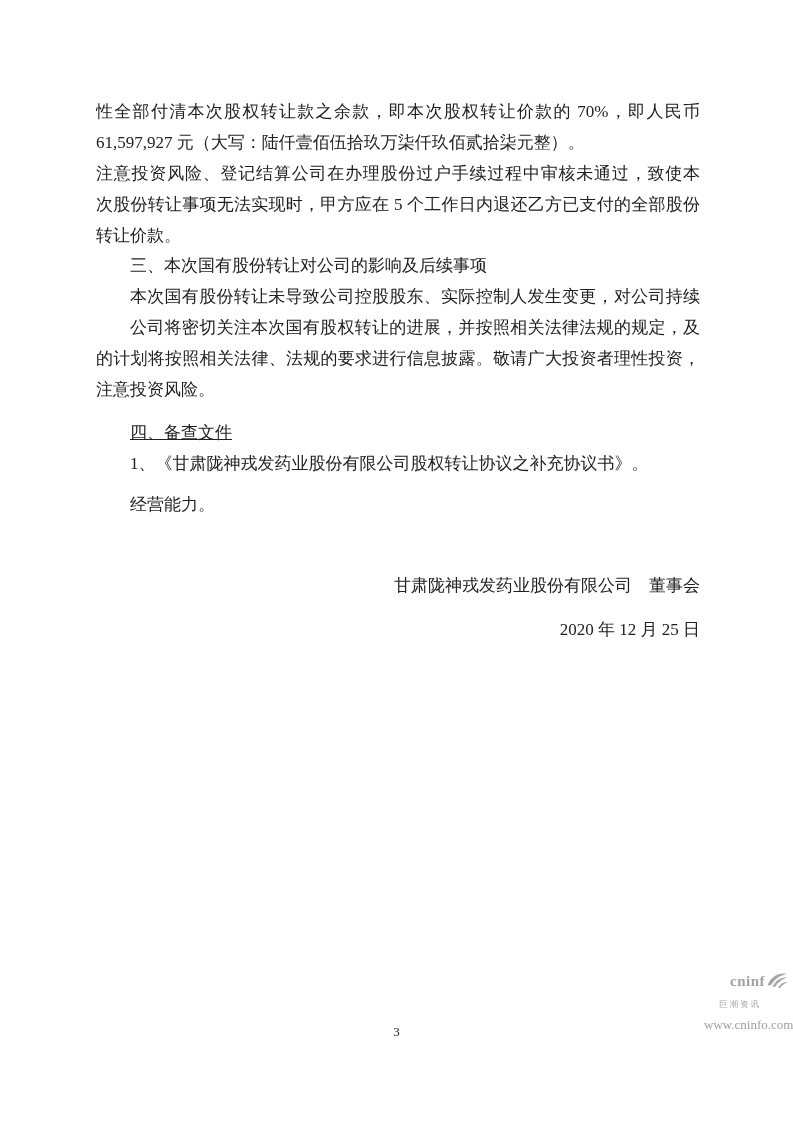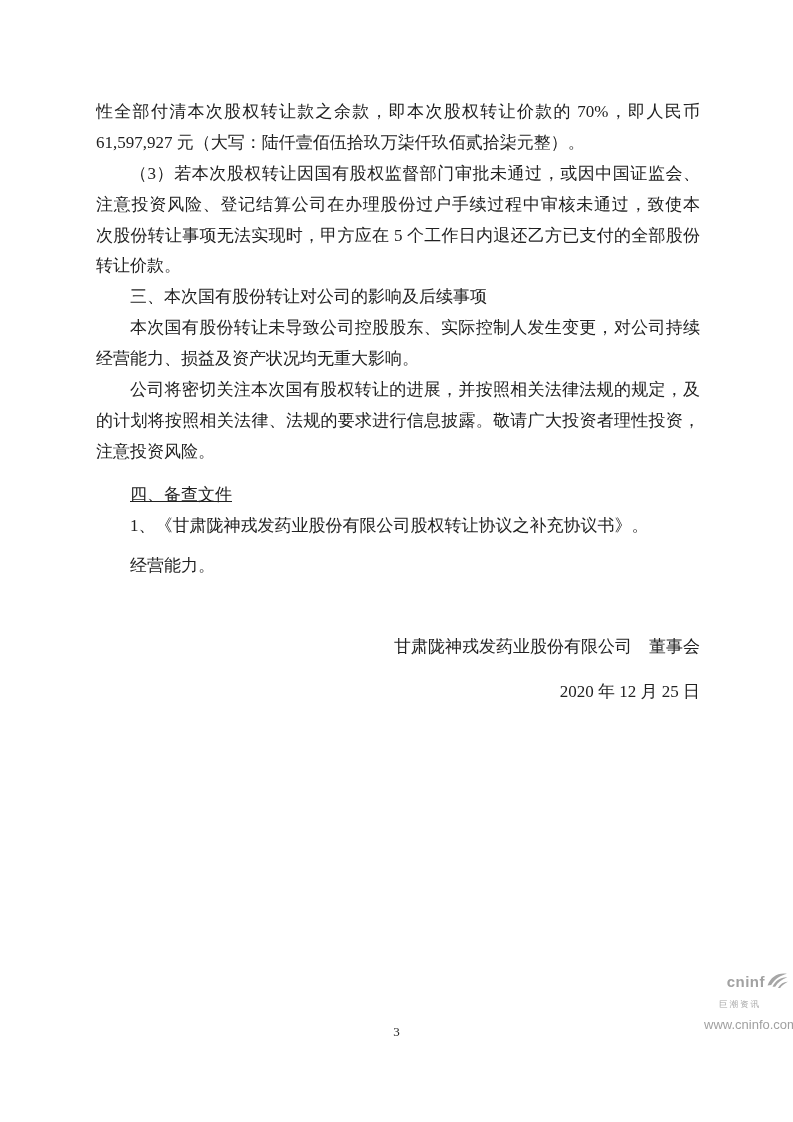--- a/index.html
+++ b/index.html
@@ -45,21 +45,21 @@
     font-size: 13px;
     line-height: 20px;
     color: #222222;
   }
   .watermark {
     position: absolute;
     right: 3px;
     bottom: 12px;
     width: 86px;
     color: #a6a6a6;
-    font-family: Liberation Sans, sans-serif;
+    font-family: Liberation Serif, serif;
     text-align: center;
     line-height: 1;
   }
   .wm-row {
     display: flex;
     align-items: center;
     justify-content: flex-end;
     gap: 1px;
     padding-right: 2px;
   }
@@ -85,29 +85,27 @@
 </style>
 </head>
 <body>
 
 <div class="page">
 
   <main class="doc">
     <p class="ln just">性全部付清本次股权转让款之余款，即本次股权转让价款的 70%，即人民币</p>
     <p class="ln">61,597,927 元（大写：陆仟壹佰伍拾玖万柒仟玖佰贰拾柒元整）。</p>
 
-    <p class="ln just ind">（3）若本次股权转让因国有股权监督部门审批未通过，或因中国证监会、</p>
     <p class="ln just">注意投资风险、登记结算公司在办理股份过户手续过程中审核未通过，致使本</p>
     <p class="ln just">次股份转让事项无法实现时，甲方应在 5 个工作日内退还乙方已支付的全部股份</p>
     <p class="ln">转让价款。</p>
 
     <h3 class="hd ind">三、本次国有股份转让对公司的影响及后续事项</h3>
 
     <p class="ln just ind">本次国有股份转让未导致公司控股股东、实际控制人发生变更，对公司持续</p>
-    <p class="ln">经营能力、损益及资产状况均无重大影响。</p>
 
     <p class="ln just ind">公司将密切关注本次国有股权转让的进展，并按照相关法律法规的规定，及</p>
     <p class="ln just">的计划将按照相关法律、法规的要求进行信息披露。敬请广大投资者理性投资，</p>
     <p class="ln">注意投资风险。</p>
 
     <h3 class="hd ind sp12">四、备查文件</h3>
 
     <p class="ln ind">1、《甘肃陇神戎发药业股份有限公司股权转让协议之补充协议书》。</p>
 
     <p class="ln ind sp10">经营能力。</p>

